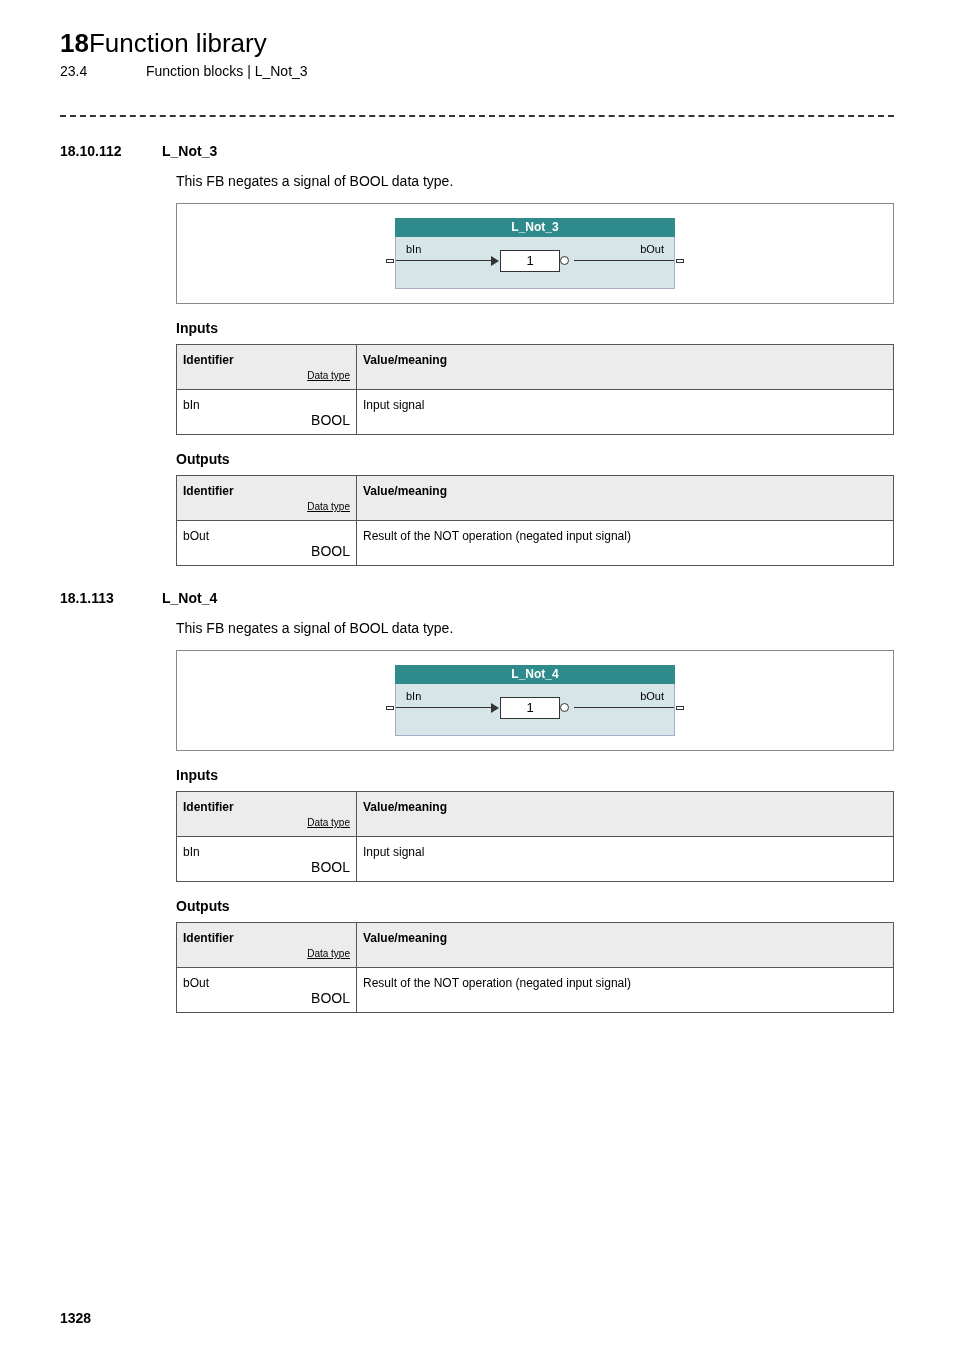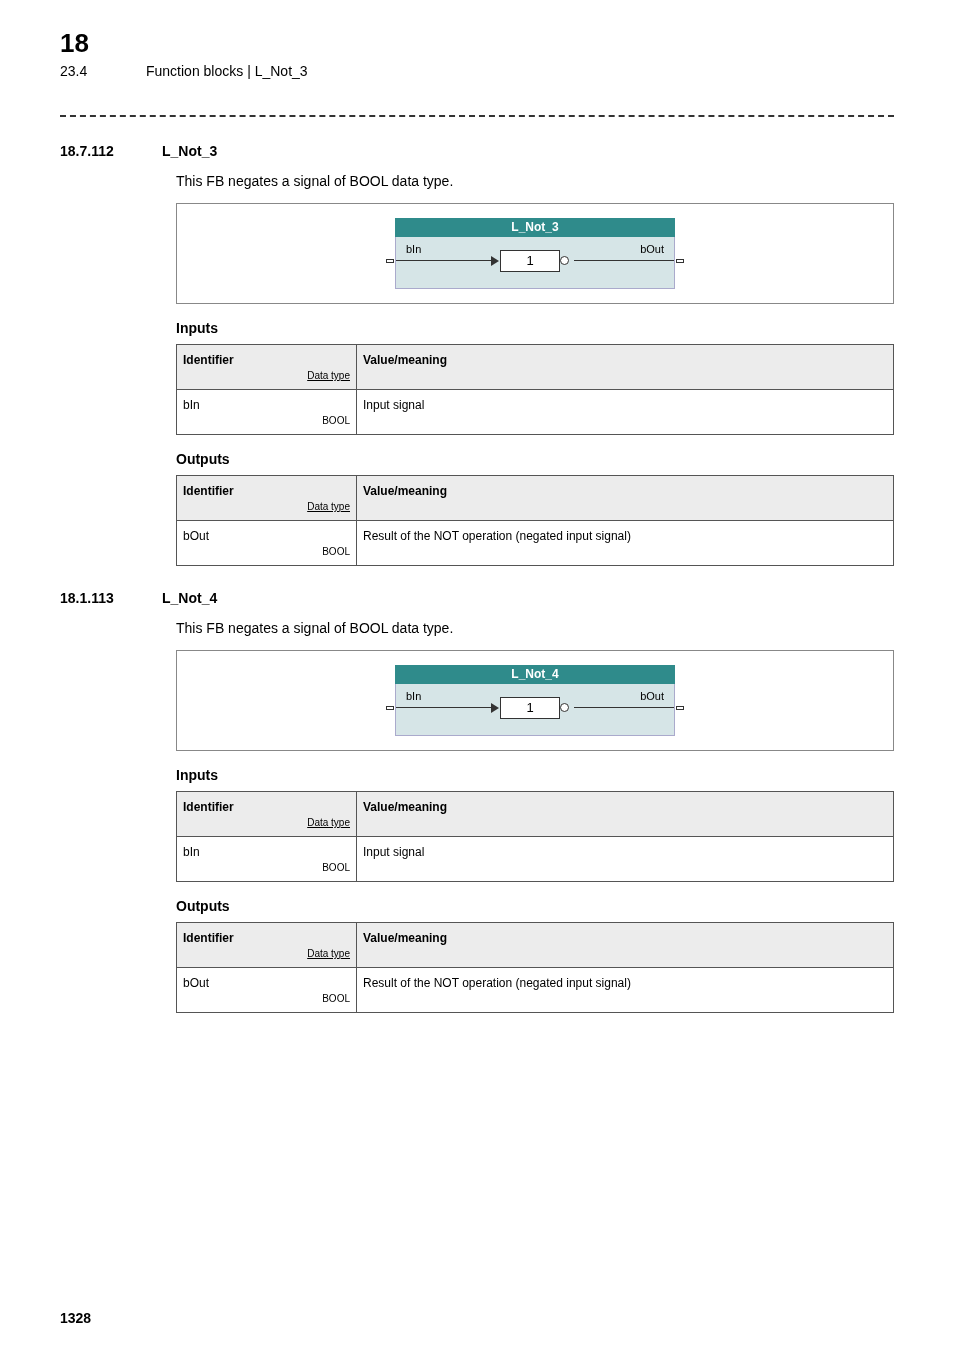--- a/index.html
+++ b/index.html
@@ -176,50 +176,51 @@
     margin-top: 3px;
     text-decoration: underline;
   }
   .cell-main {
     display: flex;
     flex-direction: column;
     height: 28px;
     justify-content: space-between;
   }
   .cell-name { font-size: 12px; }
-  .cell-dtype { font-size: 10px; text-align: right; }
+  .cell-dtype { font-size: 14px; text-align: right; }
   .footer {
     position: absolute;
     bottom: 24px;
     left: 60px;
     right: 60px;
     display: flex;
     justify-content: space-between;
     font-size: 12px;
   }
   .page-num { font-weight: bold; font-size: 14px; margin-top: 48px;}
   .footer-text { font-size: 10px; color: #333; }
 </style>
 </head>
 <body>
 
 <div class="page">
   <div class="header-row">
     <span class="chapter-num">18</span>
+    <span class="chapter-title">Function library</span>
   </div>
   <div class="subheader-row">
     <span class="sub-num">23.4</span>
     <span class="breadcrumb">Function blocks | L_Not_3</span>
   </div>
 
   <hr class="dashed-line">
 
   <div class="section">
     <div class="sec-heading">
-      <span class="sec-num">18.7.112</span>
+      <span class="sec-num">18.10.112</span>
       <span class="sec-title">L_Not_3</span>
     </div>
     <div class="indented">
       <div class="desc">This FB negates a signal of BOOL data type.</div>
 
       <div class="diagram-frame">
         <div class="fb-block">
           <div class="fb-titlebar">L_Not_3</div>
           <div class="fb-body">
             <span class="fb-port-label fb-port-in">bIn</span>

